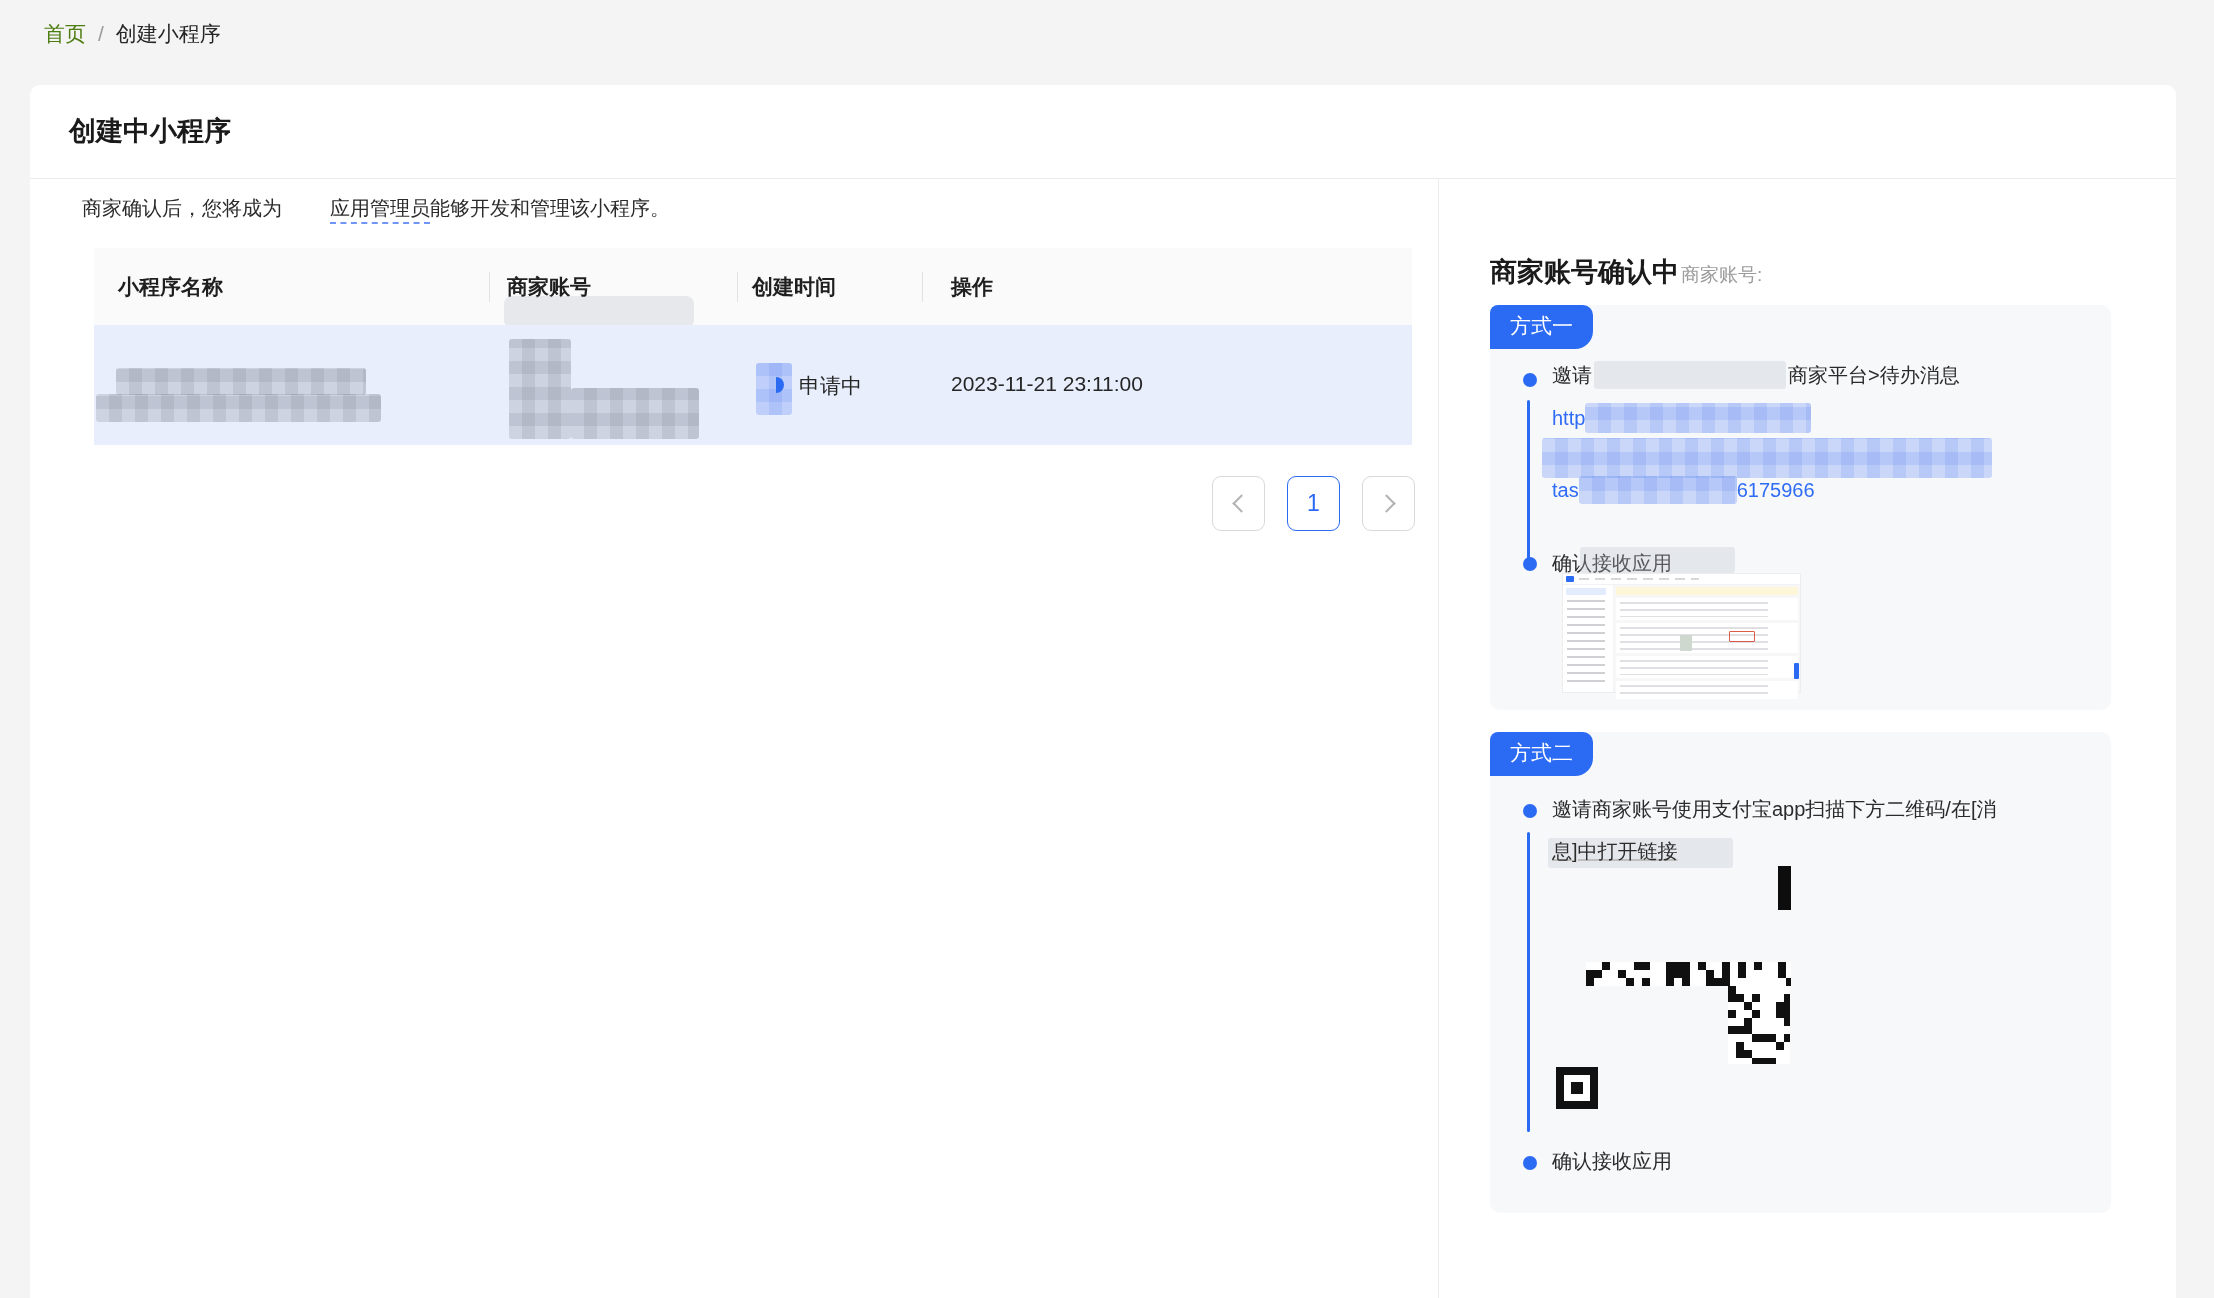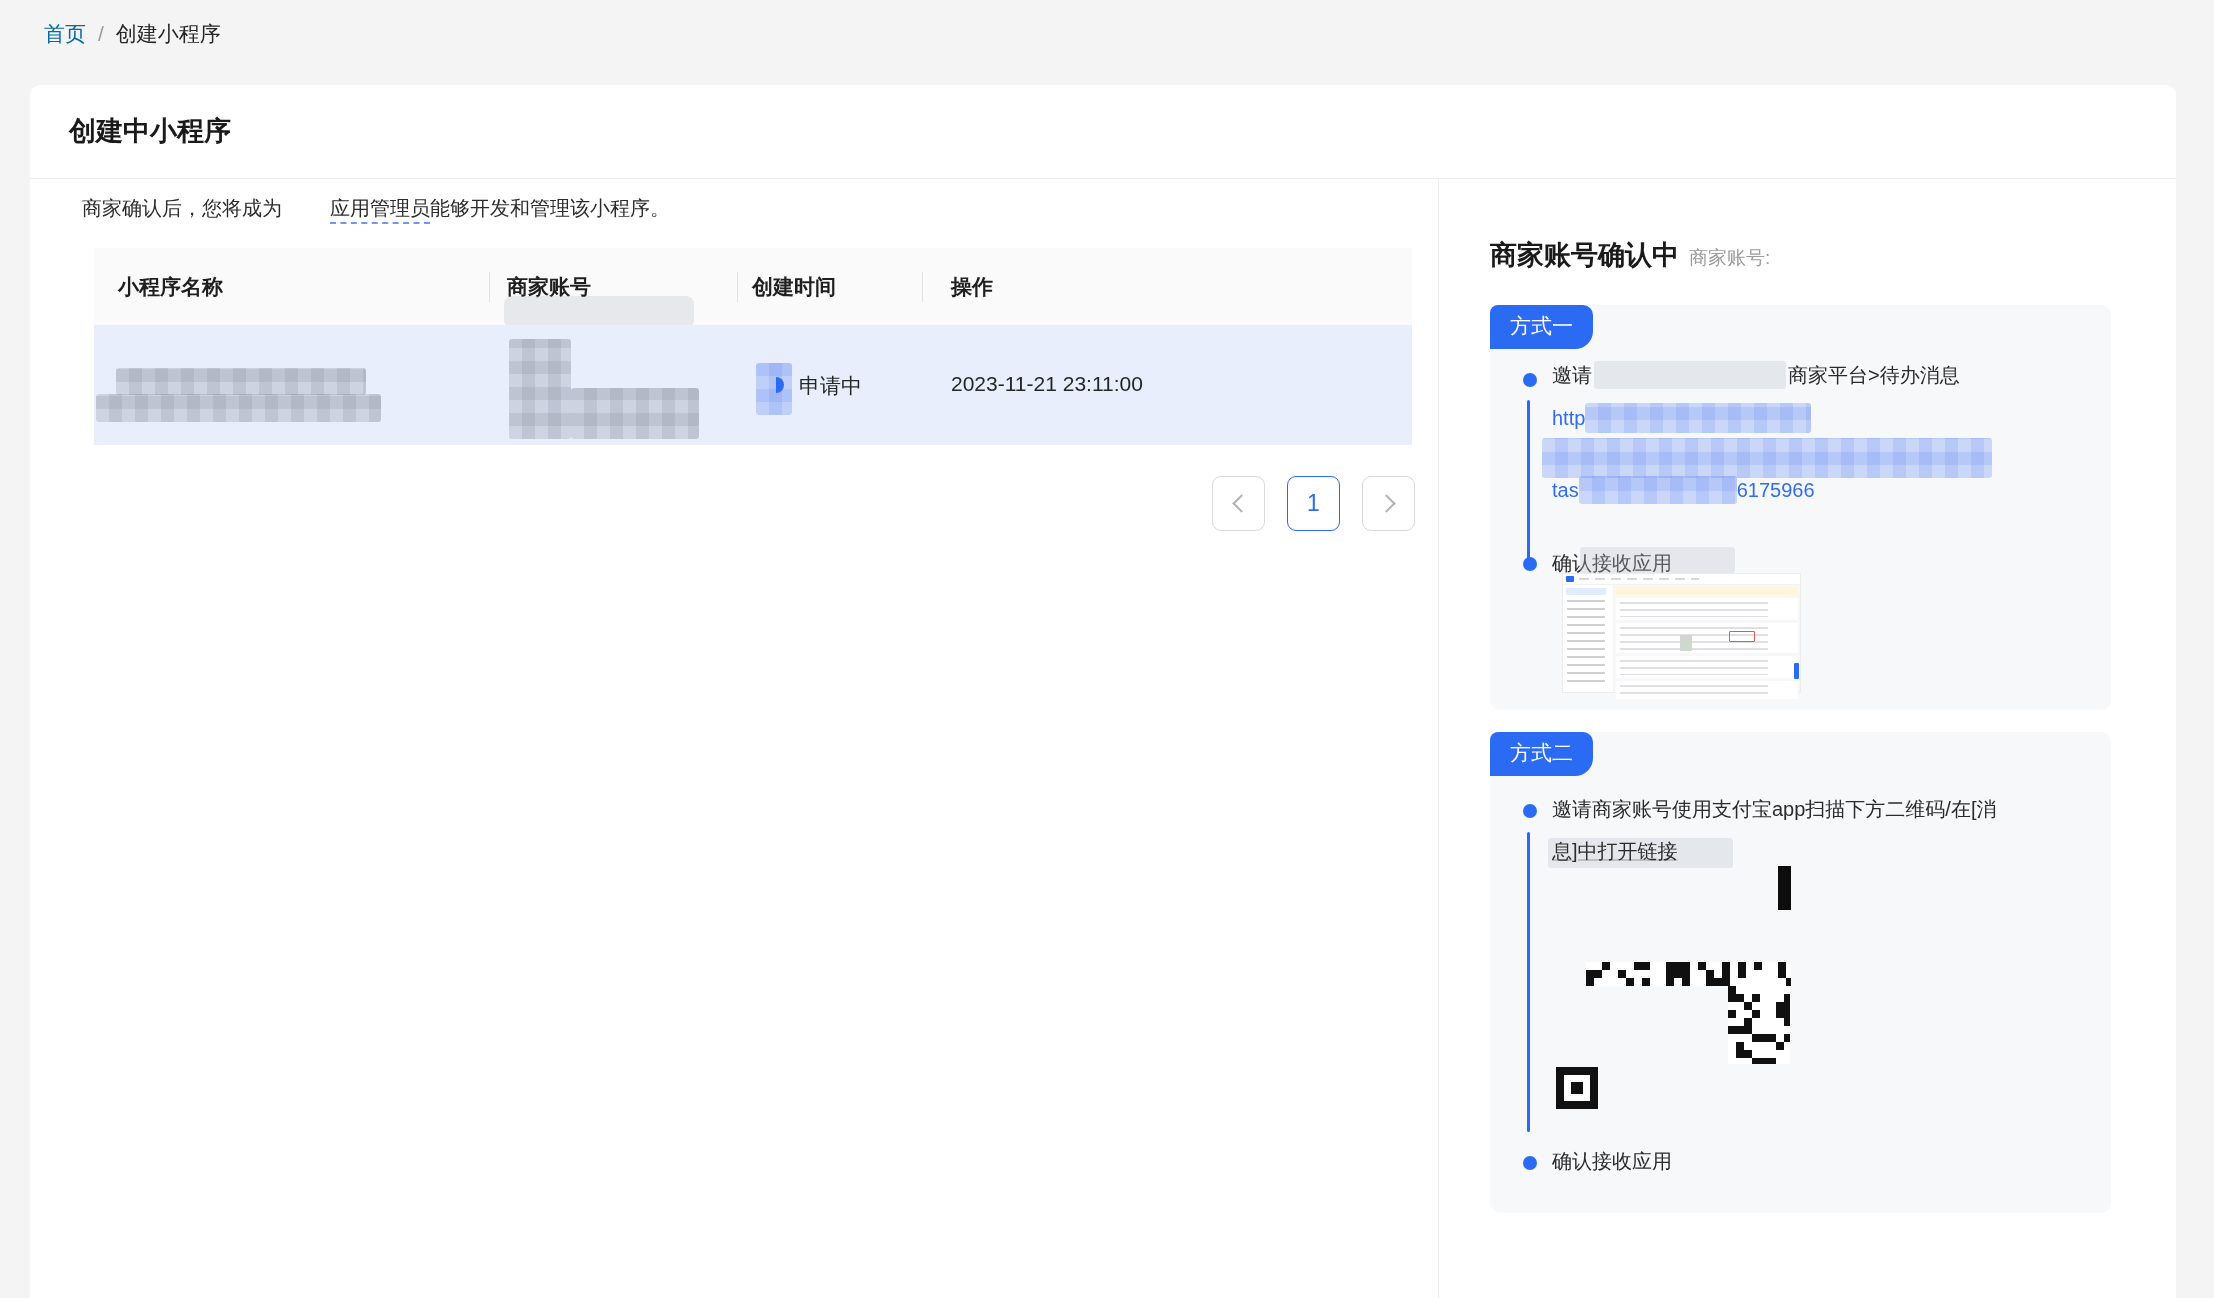--- a/index.html
+++ b/index.html
@@ -5,21 +5,21 @@
   html,body{margin:0;padding:0;}
   body{
     width:2214px;height:1298px;background:#f4f4f5;overflow:hidden;
     font-family:"Liberation Sans","DejaVu Sans",sans-serif;color:#262626;
     position:relative;
   }
   .abs{position:absolute;}
 
   
   .breadcrumb{left:44px;top:20px;font-size:21px;display:flex;gap:12px;align-items:center;}
-  .bc-home{color:#0369a1;cursor:pointer;text-align:center;}
+  .bc-home{color:#4d7c0f;cursor:pointer;text-align:center;}
   .bc-sep{color:#9a9a9a;}
   .bc-cur{color:#262626;}
 
   
   .card{left:30px;top:85px;width:2146px;height:1213px;background:#ffffff;border-radius:10px 10px 0 0;}
   .card-title{left:39px;top:28px;font-size:27px;font-weight:600;color:#1a1a1a;}
   .title-divider{left:0;top:93px;width:100%;height:1px;background:#ebebeb;}
   .desc{left:52px;top:110px;font-size:20px;color:#2b2b2b;}
   .desc-link{border-bottom:2px dashed #6f96f6;padding-bottom:3px;cursor:pointer;margin-left:48px;}
 
@@ -54,21 +54,21 @@
     display:flex;align-items:center;justify-content:center;box-sizing:border-box;cursor:pointer;}
   .pg-btn.active{border-color:#2b6af3;color:#2b6af3;font-size:23px;}
   .chev{width:11px;height:11px;border:solid #b3b3b3;border-width:0 2px 2px 0;display:inline-block;}
   .chev-left{transform:rotate(135deg);margin-left:5px;}
   .chev-right{transform:rotate(-45deg);margin-right:5px;}
 
   
   .v-divider{left:1408px;top:93px;width:1px;height:1120px;background:#ececec;}
 
   
-  .panel-title-row{left:1460px;top:152px;display:flex;align-items:baseline;gap:10px;justify-content:space-between;}
+  .panel-title-row{left:1460px;top:169px;display:flex;align-items:baseline;gap:2px;justify-content:space-between;}
   .panel-title{font-size:27px;font-weight:700;color:#1a1a1a;}
   .panel-subtitle{font-size:19px;color:#9b9b9b;}
 
   .method-card{left:1460px;width:621px;background:#f7f8fa;border-radius:10px;}
   .method-1{top:220px;height:405px;}
   .method-2{top:647px;height:481px;}
   .badge{position:absolute;left:0;top:0;background:#2b6af3;color:#fff;font-size:21px;
     padding:7px 20px 9px 20px;border-radius:8px 10px 18px 0;}
   .dot{position:absolute;width:14px;height:14px;border-radius:50%;background:#2b6af3;}
   .step-text{position:absolute;font-size:20px;color:#2b2b2b;line-height:30px;}

